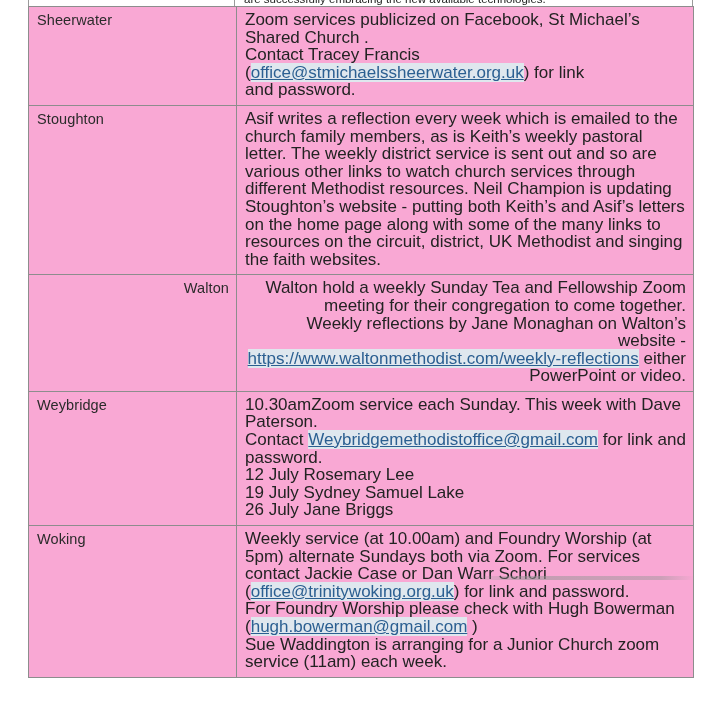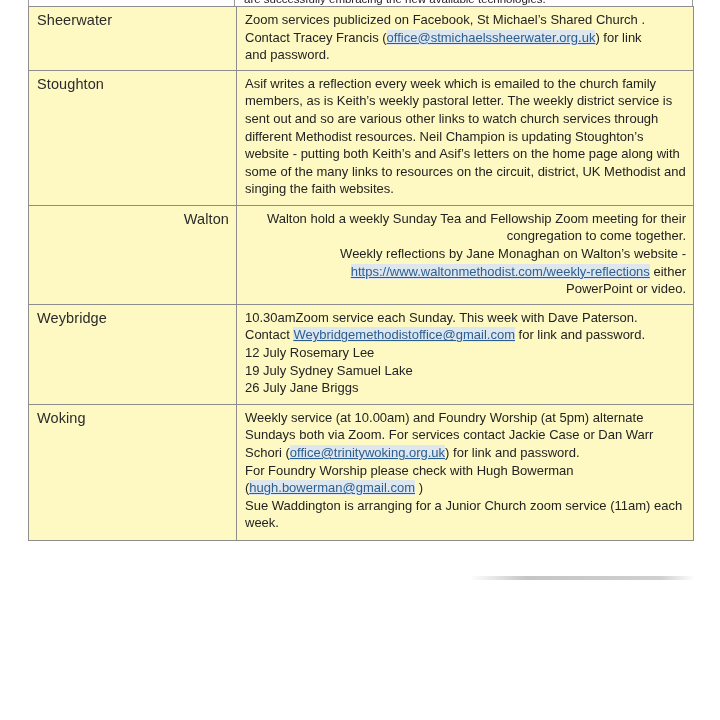--- a/index.html
+++ b/index.html
@@ -73,38 +73,38 @@
     left: 28px;
     top: 6px;
     width: 665px;
     border-collapse: collapse;
     table-layout: fixed;
   }
   .svc-table td {
     border: 1px solid #8d8d8d;
     vertical-align: top;
     padding: 4px 7px 6px 8px;
-    background: #fef9c3;
+    background: #f9a8d4;
   }
   .col-church {
     width: 208px;
   }
   .col-detail {
     width: 457px;
   }
   .church-name {
     font-size: 14.5px;
     line-height: 18px;
     color: #2b2b2b;
     letter-spacing: 0.1px;
     font-weight: 400;
     padding-top: 1px;
   }
   .detail-body {
-    font-size: 13px;
+    font-size: 17px;
     line-height: 17.6px;
     color: #232323;
   }
   .detail-body p {
     margin: 0;
   }
   .link {
     color: #2b5f91;
     text-decoration: underline;
     background: #dfe7ee;

